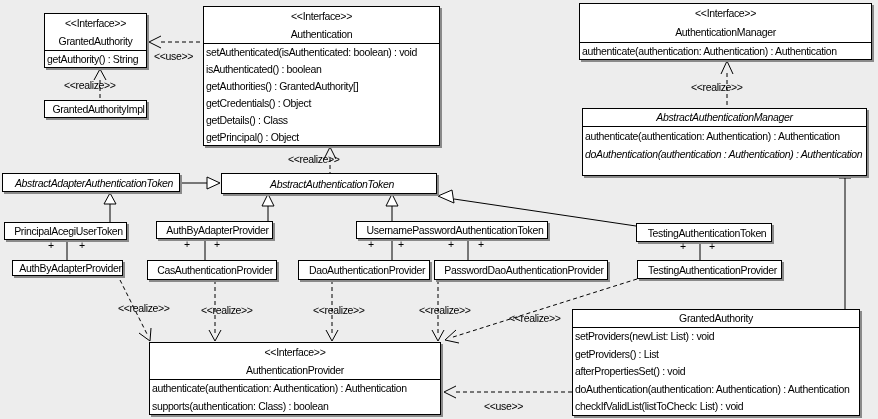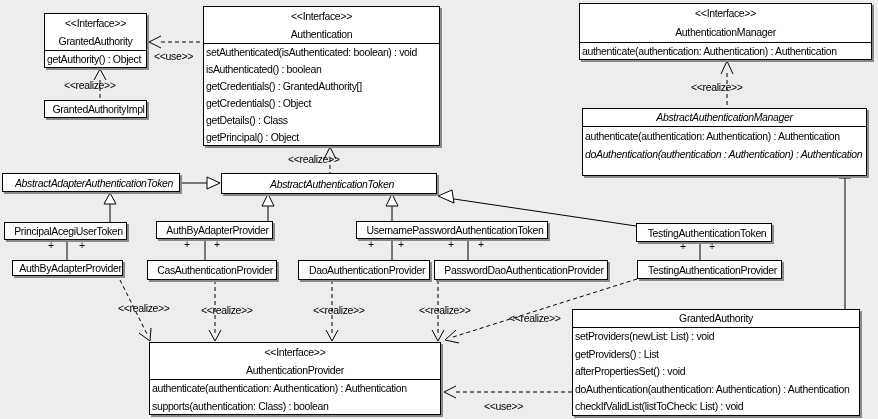--- a/index.html
+++ b/index.html
@@ -79,35 +79,35 @@
       <path d="M456,330 L445,340 L459,343"></path>
       <path d="M456,386 L444,392 L456,398"></path>
     </g>
   </svg>
 
   <div class="box" style="left:44px;top:13px;width:103px;height:55px">
     <div class="hdr">
       <div class="st">&lt;&lt;Interface&gt;&gt;</div>
       <div class="nm">GrantedAuthority</div>
     </div>
-    <div class="m">getAuthority() : Object</div>
+    <div class="m">getAuthority() : String</div>
   </div>
 
   <div class="box" style="left:44px;top:100px;width:103px;height:18px">
     <div class="only">GrantedAuthorityImpl</div>
   </div>
 
   <div class="box" style="left:203px;top:6px;width:237px;height:140px">
     <div class="hdr">
       <div class="st">&lt;&lt;Interface&gt;&gt;</div>
       <div class="nm">Authentication</div>
     </div>
     <div class="m">setAuthenticated(isAuthenticated: boolean) : void</div>
     <div class="m">isAuthenticated() : boolean</div>
-    <div class="m">getCredentials() : GrantedAuthority[]</div>
+    <div class="m">getAuthorities() : GrantedAuthority[]</div>
     <div class="m">getCredentials() : Object</div>
     <div class="m">getDetails() : Class</div>
     <div class="m">getPrincipal() : Object</div>
   </div>
 
   <div class="box" style="left:579px;top:3px;width:293px;height:57px">
     <div class="hdr" style="height:38px">
       <div class="st" style="line-height:19px">&lt;&lt;Interface&gt;&gt;</div>
       <div class="nm" style="line-height:19px">AuthenticationManager</div>
     </div>

